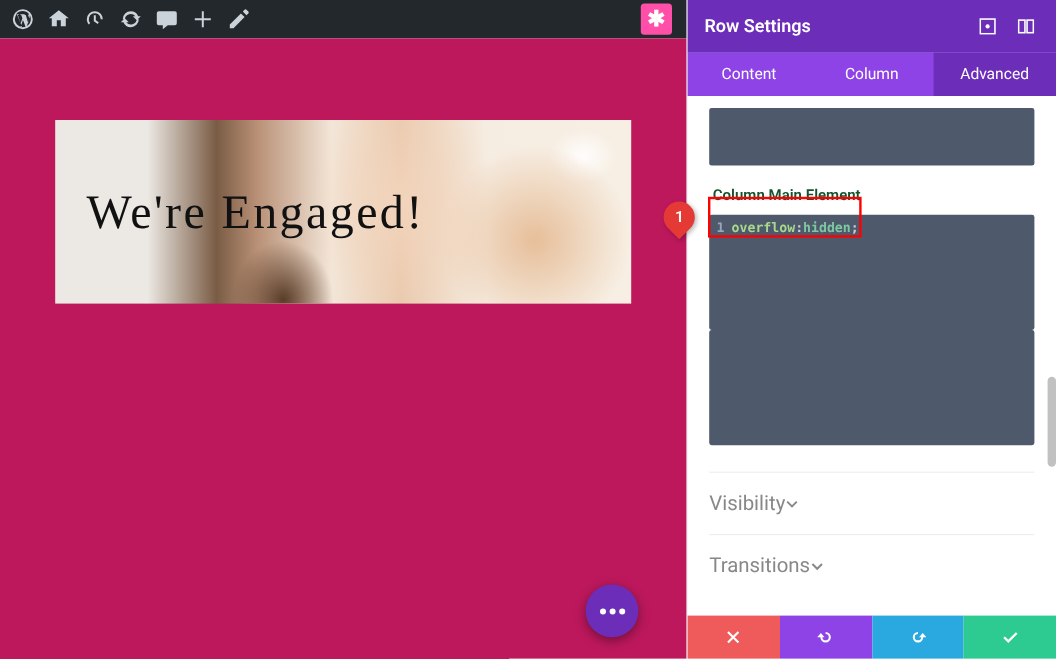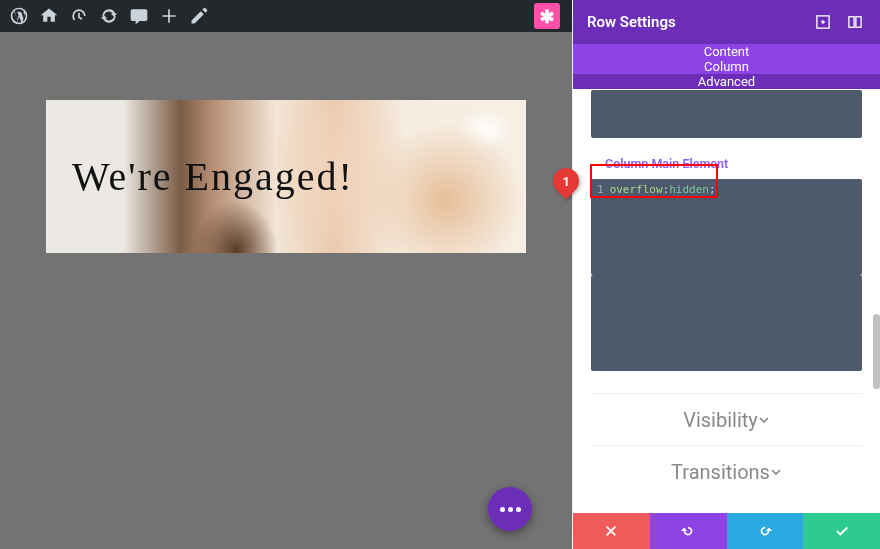--- a/index.html
+++ b/index.html
@@ -1,27 +1,27 @@
 <!DOCTYPE html>
 <html><head>
 <meta charset="utf-8">
 <style>
   * { box-sizing: border-box; margin: 0; padding: 0; }
   html, body { width: 880px; height: 549px; font-family: -apple-system, "Segoe UI", Roboto, Arial, sans-serif; overflow: hidden; background:#fff; }
   .root { display:flex; width:100%; height:100%; position:relative; }
   .left { flex:1; display:flex; flex-direction:column; position:relative; }
-  .right { width:354px; background:#fff; display:flex; flex-direction:column; border-left:1px solid #eee;border-radius:19px; }
+  .right { width:354px; background:#fff; display:flex; flex-direction:column; border-left:1px solid #eee; }
 
   .adminbar { height:32px; background:#23282d; display:flex; align-items:center; padding:0 4px; }
   .adminbar .ab-icon { width:30px; height:32px; display:flex; align-items:center; justify-content:center; color:#cbd3da; }
   .adminbar svg { width:20px; height:20px; fill:#cbd3da; }
   .adminbar .spacer { flex:1; }
   .pinkbox { width:26px; height:26px; background:#ff4fa8; color:#fff; border-radius:3px; display:flex; align-items:center; justify-content:center; font-size:18px; font-weight:bold; margin-right:8px; }
 
-  .canvas { flex:1; background:#737373; padding:68px 46px; }
+  .canvas { flex:1; background:#be185d; padding:68px 46px; }
   .hero { width:480px; height:153px; background:linear-gradient(to right, #ece9e4 0%, #ece9e4 16%, #7a5c45 28%, #b89076 35%, #f3e6d8 48%, #e9c9ad 60%, #f6ede2 75%, #f7efe4 100%); position:relative; display:flex; align-items:center; padding-left:26px; overflow:hidden; }
   .hero::after {
     content:"";
     position:absolute; inset:0;
     background:
       radial-gradient(60px 70px at 190px 150px, #5a3d29 0%, rgba(90,61,41,0) 70%),
       radial-gradient(110px 130px at 290px 70px, rgba(243,213,189,0.9) 0%, rgba(243,213,189,0) 70%),
       radial-gradient(110px 110px at 400px 100px, rgba(230,188,150,0.95) 0%, rgba(230,188,150,0) 72%),
       radial-gradient(38px 30px at 440px 30px, rgba(255,255,255,0.9) 0%, rgba(255,255,255,0) 75%);
   }
@@ -30,38 +30,38 @@
   .fab { position:absolute; bottom:18px; right:40px; width:44px; height:44px; border-radius:50%; background:#6c2eb9; display:flex; align-items:center; justify-content:center; color:#fff; box-shadow:0 3px 10px rgba(0,0,0,0.4); }
   .fab span { display:flex; gap:3px; }
   .fab span i { width:5px; height:5px; background:#fff; border-radius:50%; display:block; }
 
   
   .rp-header { height:44px; background:#6c2eb9; color:#fff; display:flex; align-items:center; padding:0 14px; font-size:15px; font-weight:600; }
   .rp-header .h-spacer { flex:1; }
   .rp-header .hicon { width:22px; height:22px; display:flex; align-items:center; justify-content:center; margin-left:10px; }
   .rp-header svg { width:14px; height:14px; stroke:#fff; fill:none; }
 
-  .rp-tabs { height:36px; background:#8e43e6; display:flex; color:#fff; font-size:13px;flex-direction:column; }
+  .rp-tabs { height:36px; background:#8e43e6; display:flex; color:#fff; font-size:13px; }
   .rp-tabs .tab { flex:1; display:flex; align-items:center; justify-content:center; cursor:pointer; }
   .rp-tabs .tab.active { background:#6c2eb9; font-weight:400; }
 
   .rp-scroll { flex:1; overflow:auto; padding:0 18px 12px 18px; }
   .rp-scroll::-webkit-scrollbar{width:0}
   .code-box { background:#4e5a6b; width:100%; border-radius:2px; }
   .code-box.short { height:48px; }
-  .code-box.tall { height:96px; }
+  .code-box.tall { height:96px;font-weight:bold; }
   .code-inner { font-family: Menlo, Consolas, monospace; font-size:11px; padding:4px 6px; color:#c8cdd4; }
   .code-inner .ln { color:#9aa6b5; margin-right:6px; }
   .code-inner .k { color:#a7d88c; }
   .code-inner .v { color:#7cc8a1; }
   .code-inner .s { color:#c8cdd4; }
 
-  .field-label { font-size:12.5px; color:#8b5cf6; font-weight:600; margin:18px 14px 8px; }
-
-  .collapsed-row { display:flex; align-items:center; justify-content:center; height:52px; border-top:1px solid #eee; font-size:20px; color:#888; cursor:pointer; }
+  .field-label { font-size:12.5px; color:#14532d; font-weight:600; margin:18px 3px 8px; }
+
+  .collapsed-row { display:flex; align-items:center; justify-content:flex-start; height:52px; border-top:1px solid #eee; font-size:17px; color:#888; cursor:pointer; }
   .collapsed-row svg { width:12px; height:12px; stroke:#888; fill:none; }
 
   .rp-footer { height:36px; display:flex; }
   .rp-footer .fbtn { flex:1; display:flex; align-items:center; justify-content:center; color:#fff; }
   .fbtn.red{background:#ef5a5a} .fbtn.purple{background:#8e43e6} .fbtn.blue{background:#29a9e0} .fbtn.green{background:#2dcb92}
   .rp-footer svg { width:14px; height:14px; fill:#fff; }
 
   
   .anno-box { position:absolute; border:2px solid #ff0000; pointer-events:none; z-index:90; }
   .anno-pin { position:absolute; width:26px; height:26px; background:#e53935; color:#fff; border-radius:50% 50% 50% 0; transform:rotate(-45deg); display:flex; align-items:center; justify-content:center; font-size:13px; font-weight:600; z-index:91; box-shadow:0 2px 4px rgba(0,0,0,0.3); }

